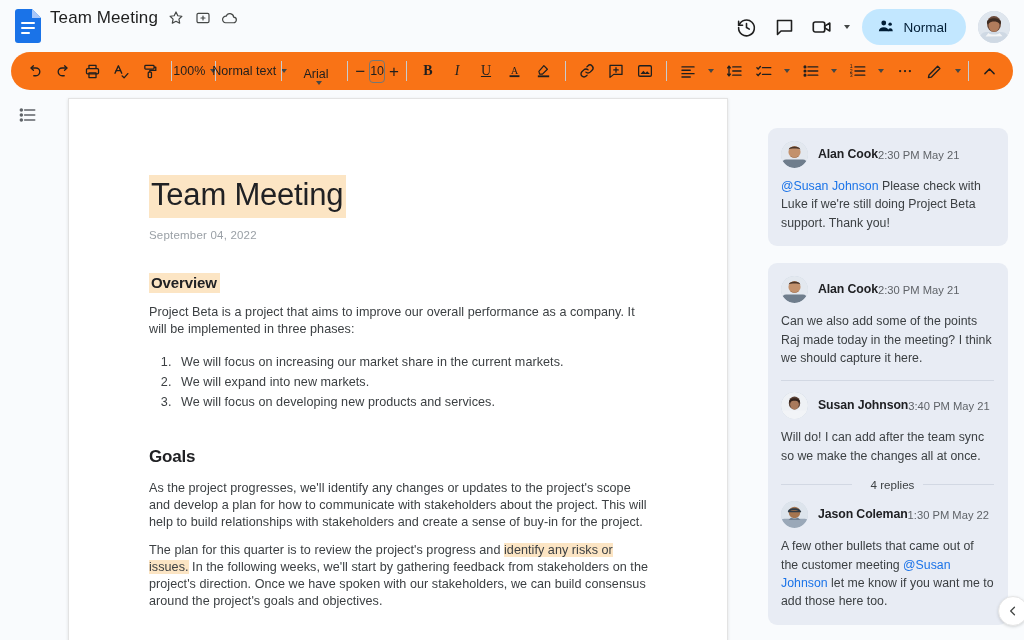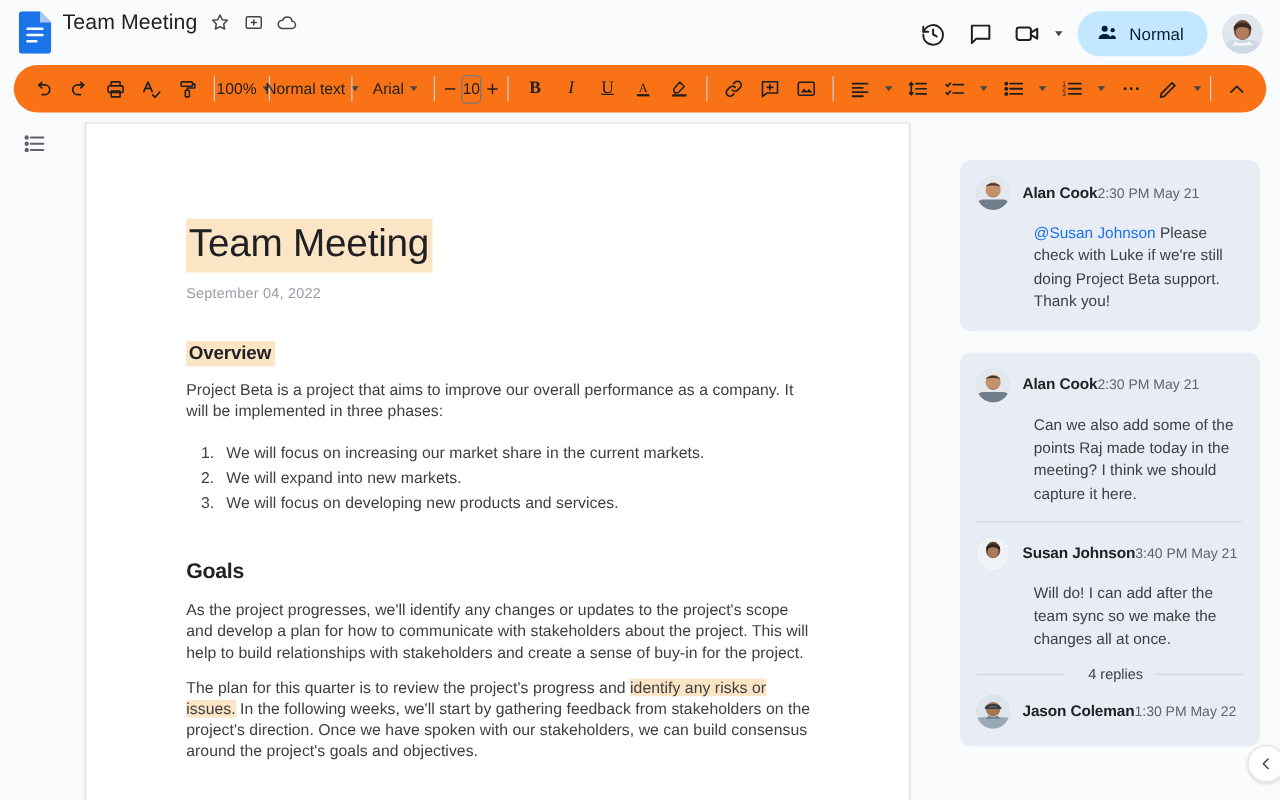--- a/index.html
+++ b/index.html
@@ -61,21 +61,21 @@
   .tb {
     height: 28px; min-width: 28px; border-radius: 4px;
     display: flex; align-items: center; justify-content: center;
     cursor: pointer; color: #1f1f1f; padding: 0 3px;
   }
   .tb-sep { width: 1px; height: 20px; background: #c7ccd1; margin: 0 6px; flex: 0 0 auto; }
   .tb-text { font-size: 12.5px; color: #1f1f1f; white-space: nowrap; }
   .caret { width: 0; height: 0; border-left: 3.5px solid transparent; border-right: 3.5px solid transparent; border-top: 4px solid #444746; margin-left: 5px; }
   #zoom-ctl { padding: 0 4px 0 7px; }
   #style-ctl { width: 104px; justify-content: center; padding: 0 6px 0 9px; }
-  #font-ctl { width: 104px; justify-content: flex-end; padding: 0 6px 0 9px; }
+  #font-ctl { width: 104px; justify-content: flex-end; padding: 0 6px 0 9px; flex-direction: column; }
   #fontsize-box {
     width: 30px; height: 23px; border: 1px solid #747775; border-radius: 4px;
     display: flex; align-items: center; justify-content: center;
     font-size: 12.5px; color: #1f1f1f; margin: 0 3px; background: transparent; cursor: text;
   }
   .fs-pm { font-size: 17px; line-height: 1; color: #1f1f1f; width: 22px; height:24px; display:flex; align-items:center; justify-content:center; border-radius:50%; cursor:pointer;}
   .bold-g { font-weight: bold; font-size: 14px; font-family: "Liberation Serif", serif; }
   .ital-g { font-style: italic; font-size: 14px; font-family: "Liberation Serif", serif; }
   .und-g { font-size: 14px; text-decoration: underline; font-family: "Liberation Serif", serif; }
 
@@ -120,21 +120,21 @@
   
   #comments { width: 268px; flex: 0 0 268px; padding: 38px 16px 0 12px; }
   .cmt-card {
     background: #e8ecf4; border-radius: 9px; padding: 13px 14px 14px 13px;
     margin-bottom: 17px; cursor: pointer;
   }
   .cmt-head { display: flex; align-items: center; gap: 10px; }
   .cmt-meta { display: flex; flex-direction: row; justify-content: center; }
   .cmt-author { font-size: 12.3px; color: #202124; font-weight: 700; line-height: 15px; letter-spacing:-.1px;}
   .cmt-time { font-size: 11.2px; color: #5f6368; line-height: 15px; margin-top: 1px; }
-  .cmt-body { font-size: 12.3px; color: #3c4043; line-height: 18.4px; margin-top: 9px; letter-spacing: .02px; margin-left: 46px;}
+  .cmt-body { font-size: 12.3px; color: #3c4043; line-height: 18.4px; margin-top: 9px; letter-spacing: .02px;}
   .mention { color: #1a73e8; }
   .cmt-div { height: 1px; background: #d2d8e3; margin: 13px 0 11px 0; }
   .replies-row { display: flex; align-items: center; gap: 9px; margin: 13px 0 10px 0; }
   .replies-line { flex: 1; height: 1px; background: #d2d8e3; }
   .replies-txt { font-size: 11.6px; color: #3c4043; white-space: nowrap; margin-left: 10px; }
 
   #collapse-btn {
     position: absolute; right: -4px; bottom: 14px;
     width: 30px; height: 30px; border-radius: 50%;
     background: #fff; border: 1px solid #e6e6e6;
@@ -531,20 +531,21 @@
             <path d="M8.5 11.5c.5-4 14-4 14.5 0 .2 1.4-1.3 1.3-2 .6-1.8-1.8-8.8-1.8-10.6 0-.7.7-2.1.8-1.9-.6z" fill="#2f3b46"></path>
             <path d="M8.2 11.6h15.6v1.6H8.2z" fill="#2f3b46"></path>
             <path d="M12 19.5c2.4 1.6 5.6 1.6 8 0l3 3H9z" fill="#6f7f90"></path>
           </g>
         </svg>
         <div class="cmt-meta">
           <span class="cmt-author">Jason Coleman</span>
           <span class="cmt-time">1:30 PM May 22</span>
         </div>
       </div>
+      <div class="cmt-body"><span>A few other bullets that came out of the customer meeting </span><span class="mention">@Susan Johnson</span><span> let me know if you want me to add those here too.</span></div>
     </div>
   </div>
 
   <div id="collapse-btn">
     <svg width="14" height="14" viewBox="0 0 24 24" fill="none" stroke="#444746" stroke-width="2.2" stroke-linecap="round" stroke-linejoin="round">
         <path d="M14.5 5.5L8 12l6.5 6.5"></path>
       </svg>
   </div>
 </div>
 

